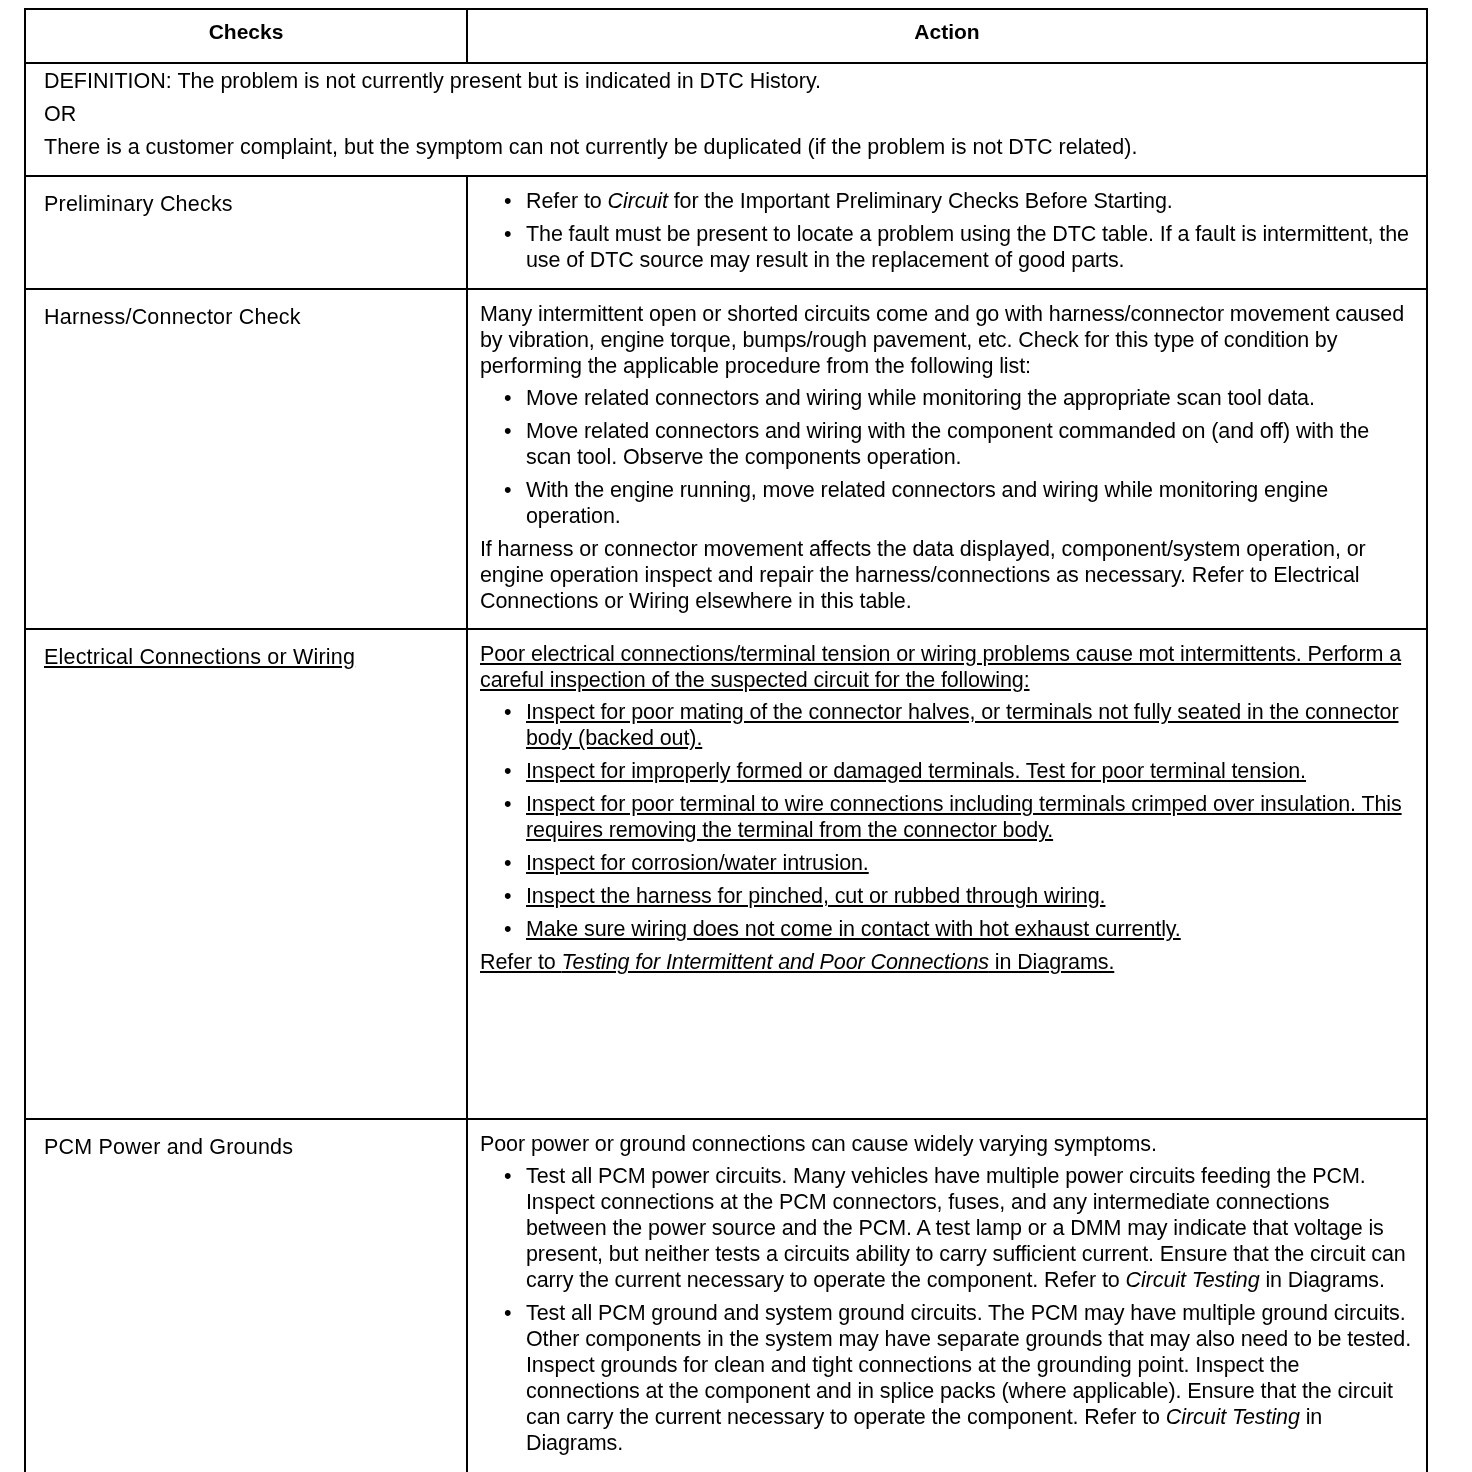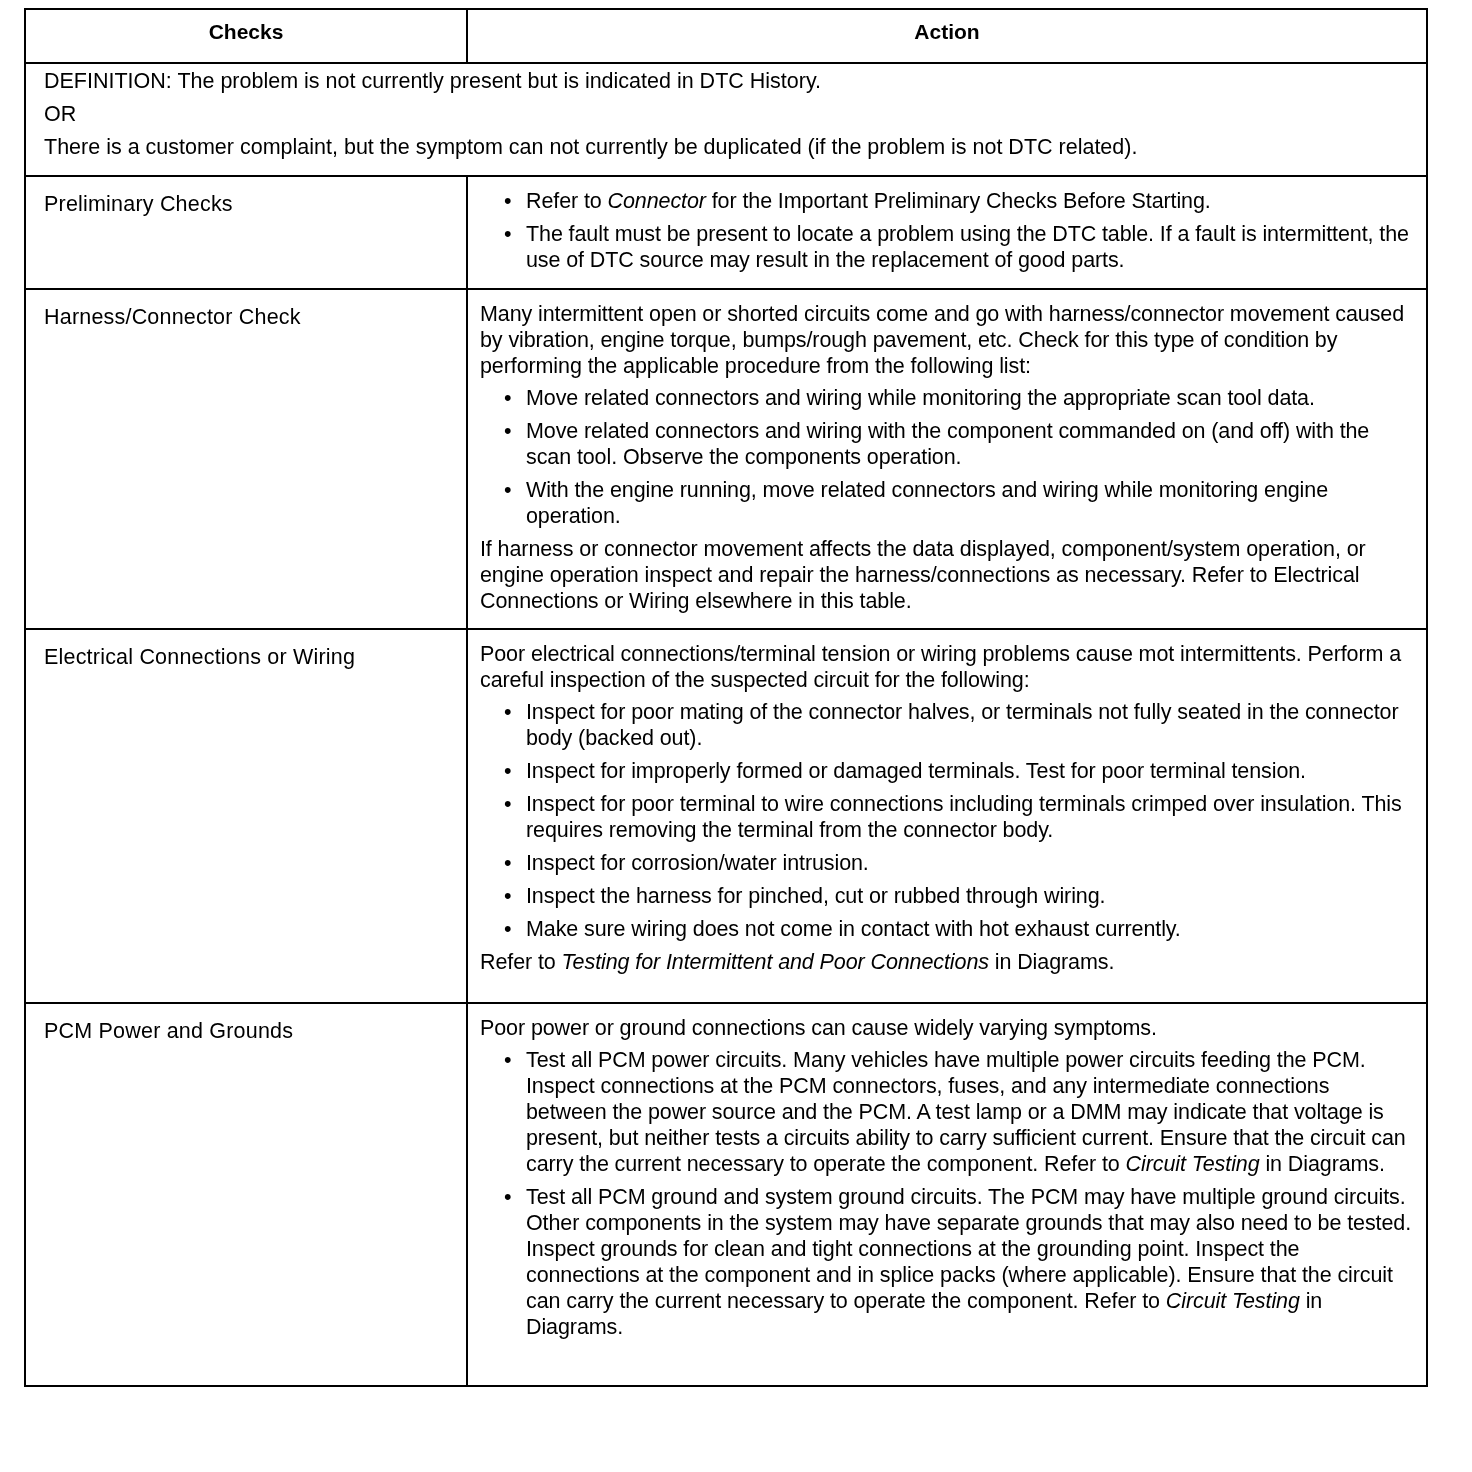--- a/index.html
+++ b/index.html
@@ -16,21 +16,21 @@
   .def { padding: 4px 18px 8px 18px; height: 106px; box-sizing: border-box; }
   .def p { margin: 0 0 7px 0; }
   .check { padding: 14px 18px; letter-spacing: 0.2px; }
   .action { padding: 11px 12px 8px 12px; letter-spacing: -0.1px; }
   .action p { margin: 0 0 6px 0; }
   ul { margin: 0; padding: 0; list-style: none; }
   li { position: relative; padding-left: 46px; margin-bottom: 7px; }
   li .bullet { position: absolute; left: 24px; top: 0; }
   .r-pre td { height: 108px; box-sizing: border-box; }
   .r-har td { height: 322px; box-sizing: border-box; }
-  .r-ele td { height: 374px; box-sizing: border-box; }
+  .r-ele td { height: 490px; box-sizing: border-box; text-decoration: underline; }
   .r-pcm td { height: 383px; box-sizing: border-box; }
   i { font-style: italic; }
 </style>
 </head>
 <body>
 
 <div class="doc">
   <table>
     <colgroup>
         <col class="c1">
@@ -50,21 +50,21 @@
           <p>There is a customer complaint, but the symptom can not currently be duplicated (if the problem is not DTC related).</p>
         </td>
       </tr>
 
       <tr class="r-pre">
         <td class="check">Preliminary Checks</td>
         <td class="action">
           <ul>
             <li>
               <span class="bullet">•</span>
-              <span>Refer to </span><i>Connector</i><span> for the Important Preliminary Checks Before Starting.</span>
+              <span>Refer to </span><i>Circuit</i><span> for the Important Preliminary Checks Before Starting.</span>
             </li>
             <li>
               <span class="bullet">•</span>
               <span>The fault must be present to locate a problem using the DTC table. If a fault is intermittent, the use of DTC source may result in the replacement of good parts.</span>
             </li>
           </ul>
         </td>
       </tr>
 
       <tr class="r-har">

